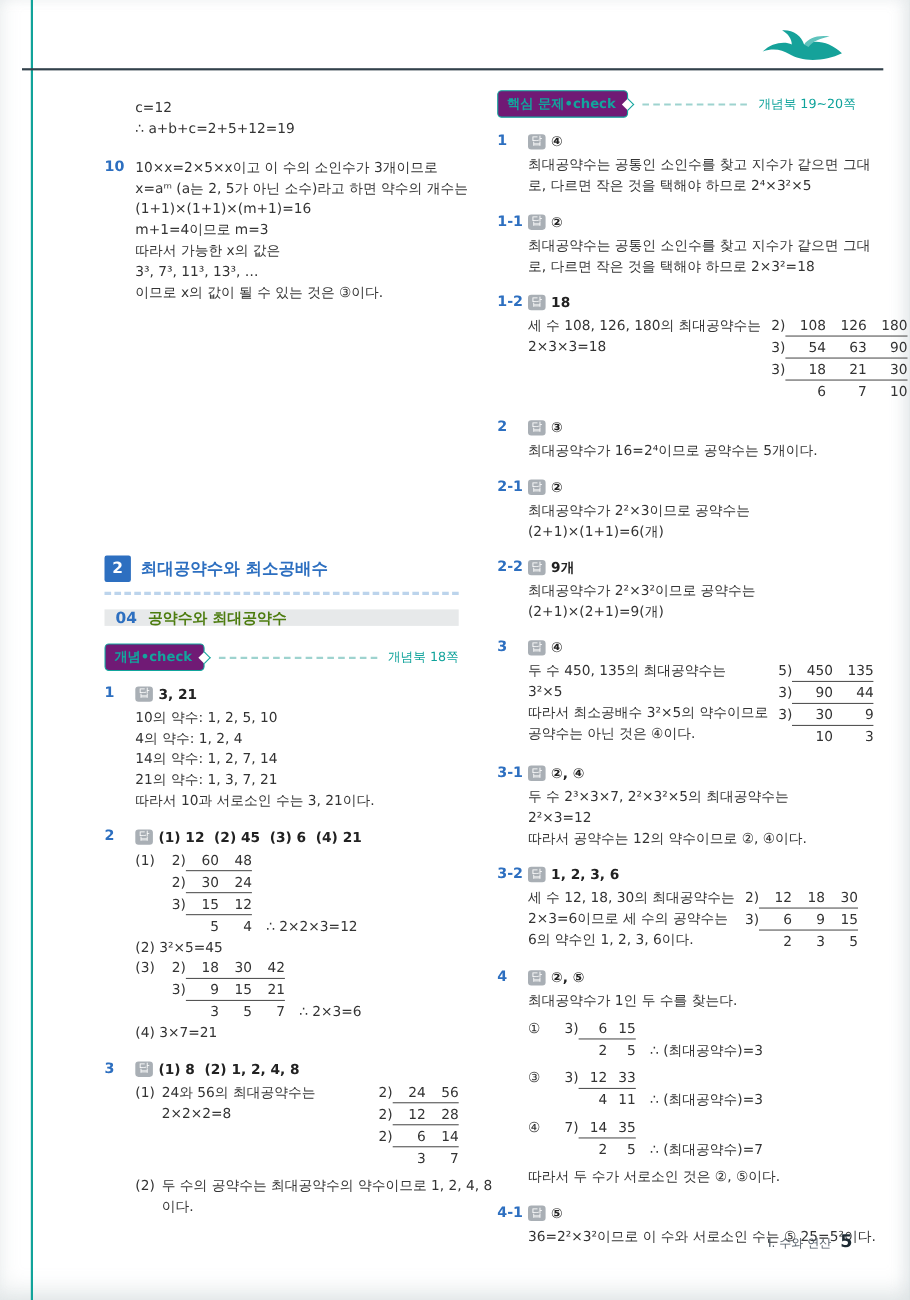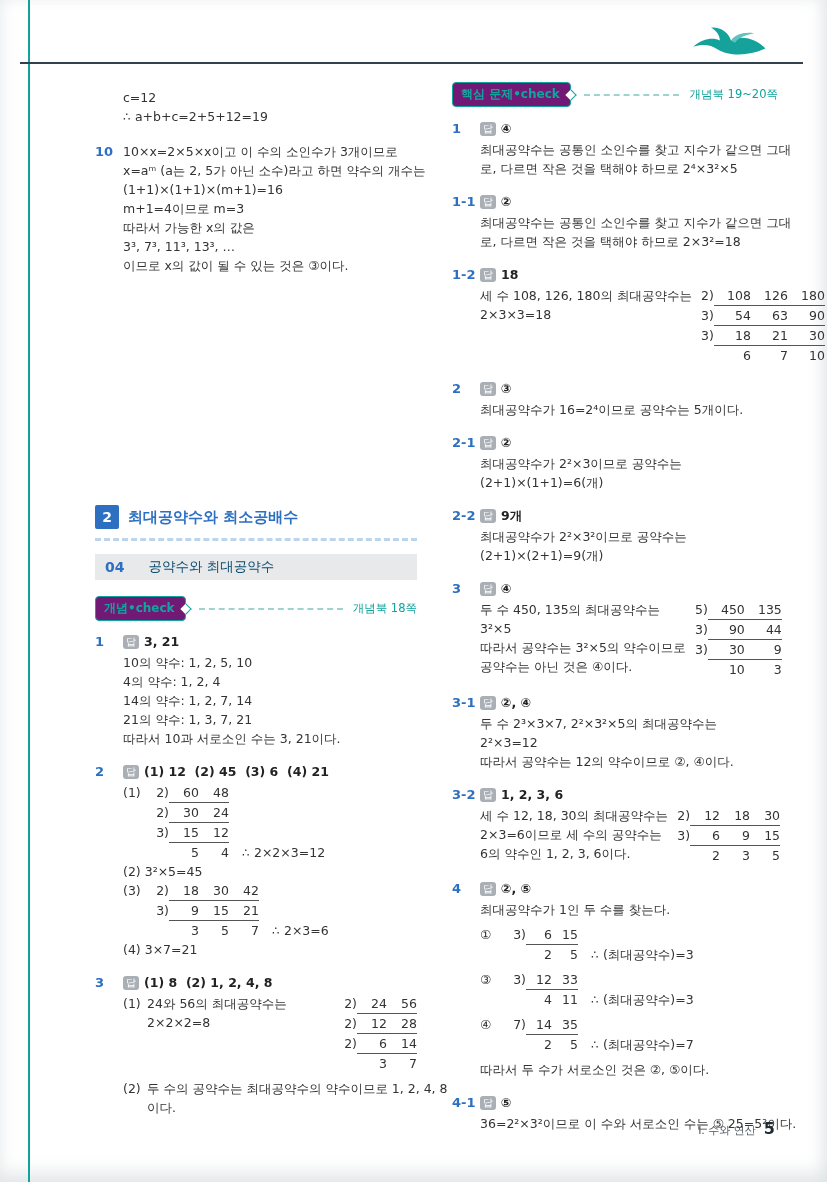--- a/index.html
+++ b/index.html
@@ -20,23 +20,23 @@
   .pnum{flex:none;width:28px;color:#2d6fc0;font-weight:bold;font-size:13px;line-height:19px;}
   .pbody{flex:1;min-width:0;}
   .ans-line{display:flex;align-items:center;gap:5px;line-height:19px;margin-bottom:2px;}
   .ans-badge{flex:none;background:#a9afb5;color:#fff;font-size:10px;line-height:1;padding:2px 3px;border-radius:3px;}
   .ans-val{font-weight:600;color:#222;white-space:pre;}
 
   .chapter{display:flex;align-items:center;gap:9px;margin-top:230px;padding-bottom:9px;border-bottom:3px dashed #bcd4ec;}
   .chapter-num{width:24px;height:24px;background:#2d6fc0;color:#fff;font-weight:bold;font-size:14px;
                display:flex;align-items:center;justify-content:center;border-radius:2px;}
   .chapter-title{color:#2d6fc0;font-weight:bold;font-size:15px;}
-  .subsection{display:flex;align-items:center;gap:24px;background:#e7e9ea;height:26px;margin-top:13px;padding:0 10px;}
+  .subsection{display:flex;align-items:center;gap:10px;background:#e7e9ea;height:15px;margin-top:13px;padding:0 10px;}
   .sub-num{color:#2d6fc0;font-weight:bold;font-size:14px;}
-  .sub-title{color:#0c4a6e;font-weight:normal;font-size:13.5px;}
+  .sub-title{color:#4d7c0f;font-weight:bold;font-size:13.5px;}
 
   .check-row{display:flex;align-items:center;margin-top:16px;}
   .check-badge{position:relative;display:inline-block;border:1.5px solid #12a59d;border-radius:4px;
                padding:3px 10px 3px 8px;color:#12a59d;font-weight:bold;font-size:12px;background:#701a75;white-space:nowrap;}
   .check-badge::after{content:"";position:absolute;right:-5px;top:50%;width:7px;height:7px;background:#fff;
                border-top:1.5px solid #12a59d;border-right:1.5px solid #12a59d;transform:translateY(-50%) rotate(45deg);}
   .check-rule{flex:1;height:0;border-top:2px dashed #9ed3cf;margin:0 10px 0 13px;}
   .check-ref{color:#0fa39b;font-size:11.5px;white-space:nowrap;}
 
   .item-row{display:flex;align-items:flex-start;}
@@ -387,21 +387,21 @@
       <div class="pnum">3</div>
       <div class="pbody">
         <div class="ans-line">
           <span class="ans-badge">답</span>
           <span class="ans-val">④</span>
         </div>
         <div class="split">
           <div>
               <div class="line">두 수 450, 135의 최대공약수는</div>
               <div class="line">3²×5</div>
-              <div class="line">따라서 공약수는 3²×5의 약수이므로</div>
+              <div class="line">따라서 최소공배수 3²×5의 약수이므로</div>
               <div class="line">공약수는 아닌 것은 ④이다.</div>
             </div>
           <div class="ladder wide">
               <div class="lrow">
                 <span class="ldiv">5)</span>
                 <span class="lnums u">
                   <span class="lnum">450</span>
                   <span class="lnum">135</span>
                 </span>
               </div>

